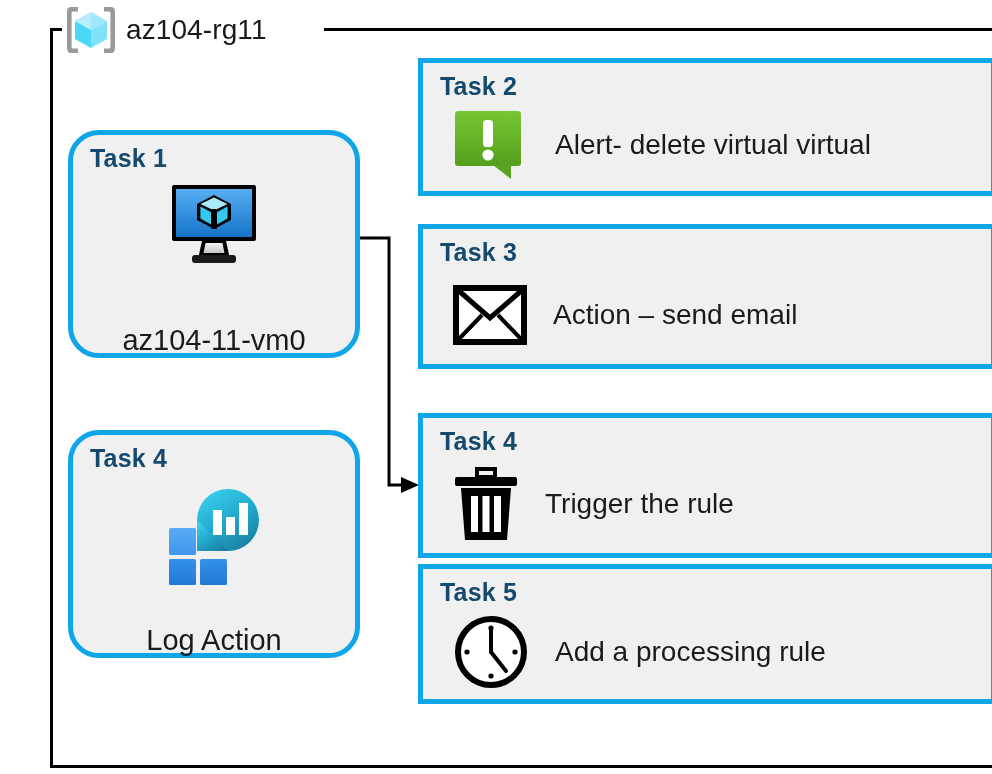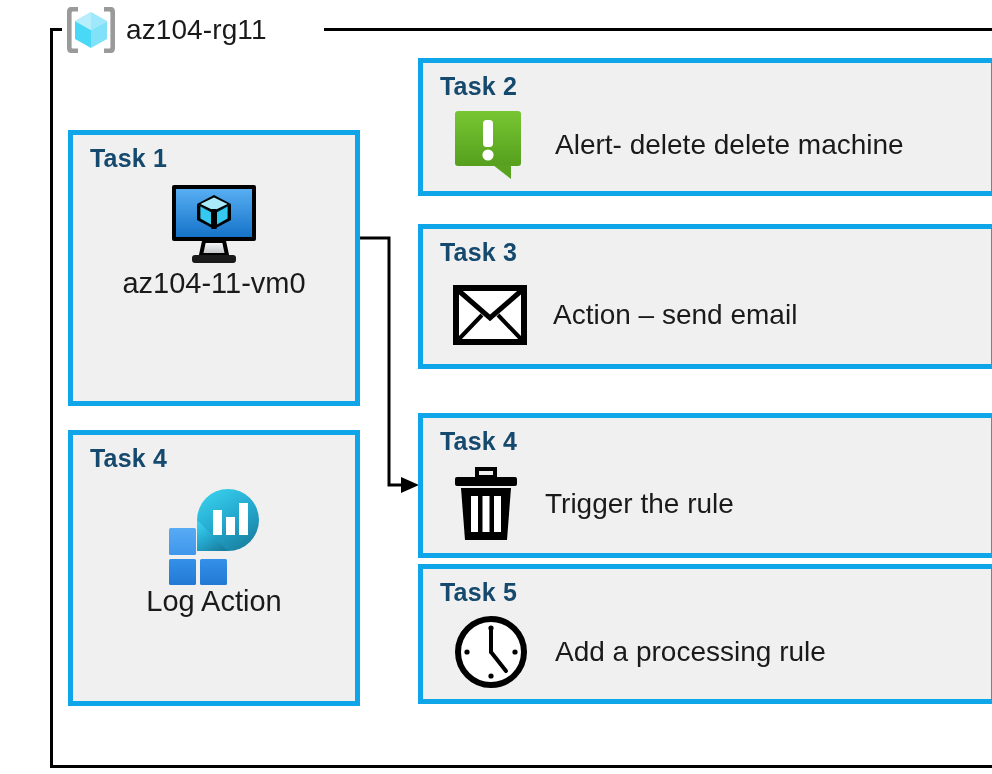--- a/index.html
+++ b/index.html
@@ -86,32 +86,33 @@
   }
   .card-label {
     font-size: 28px;
     color: #1a1a1a;
     white-space: nowrap;
   }
 
   
   .card-left {
     width: 292px;
-    height: 276px;
+    height: 228px;
+    border-radius: 31px;
   }
   .card-left .stack {
     position: absolute;
     left: 0;
     top: 46px;
     width: 100%;
     height: 176px;
     display: flex;
     flex-direction: column;
     align-items: center;
-    justify-content: flex-start;
+    justify-content: space-between;
     gap: 0;
   }
   .card-left .card-label {
     font-size: 29px;
   }
 
   
   .card-right {
     left: 374px;
     width: 578px;
@@ -261,21 +262,21 @@
               <stop offset="0%" stop-color="#78c633"></stop>
               <stop offset="100%" stop-color="#559f1d"></stop>
             </linearGradient>
           </defs>
           <rect x="2" y="2" width="66" height="55" rx="3" fill="url(#alertGrad)"></rect>
           <polygon points="40,56 58,56 58,70" fill="#5aa320"></polygon>
           <rect x="30" y="11" width="10" height="27" rx="3.5" fill="#ffffff"></rect>
           <circle cx="35" cy="46" r="5.6" fill="#ffffff"></circle>
         </svg>
       </div>
-      <div class="card-label">Alert- delete delete machine</div>
+      <div class="card-label">Alert- delete virtual virtual</div>
     </div>
   </div>
 
   <div class="card card-right" style="top:224px; height:145px;">
     <div class="card-title">Task 3</div>
     <div class="row">
       <div class="icon-slot">
         <svg width="74" height="60" viewBox="0 0 74 60">
           <rect x="3" y="3" width="68" height="54" fill="#ffffff" stroke="#000000" stroke-width="6"></rect>
           <path d="M6 6 L37 33 L68 6" fill="none" stroke="#000000" stroke-width="5"></path>

